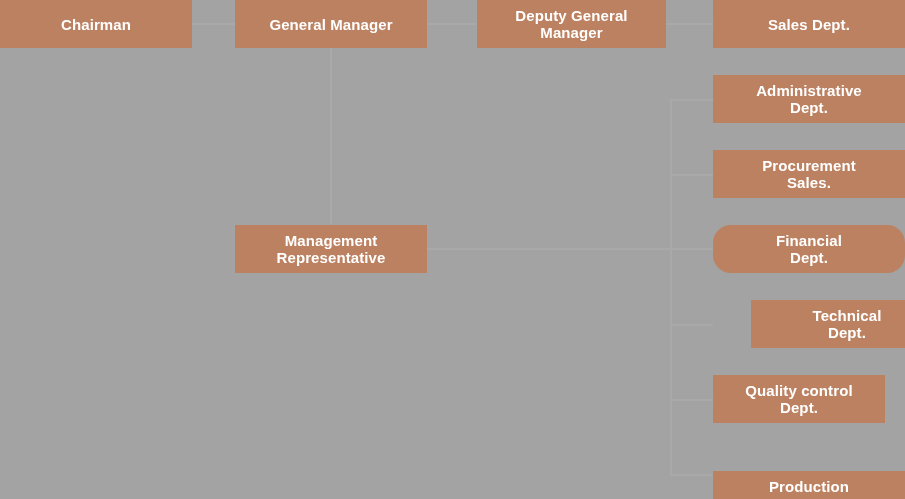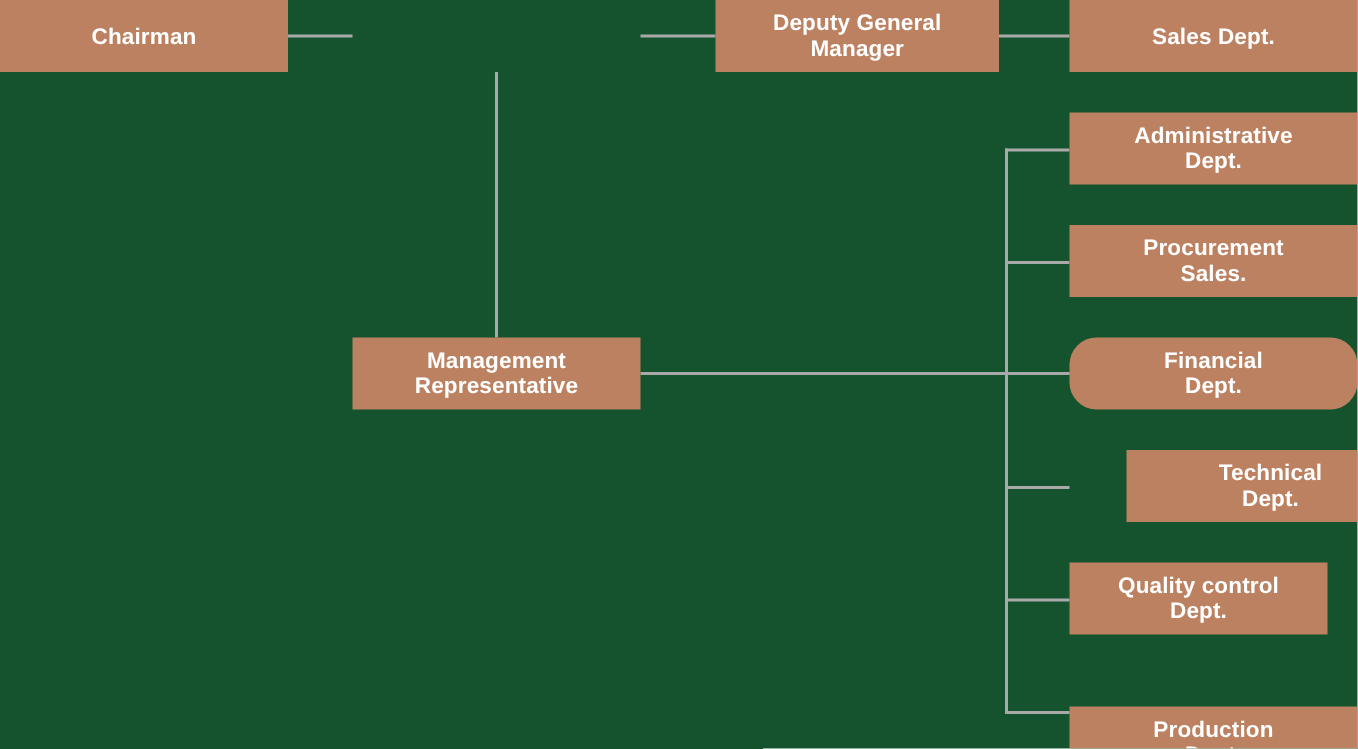--- a/index.html
+++ b/index.html
@@ -4,21 +4,21 @@
 <style>
   html, body {
     margin: 0;
     padding: 0;
     background: #ffffff;
   }
   #chart {
     position: relative;
     width: 905px;
     height: 499px;
-    background: #14532d;
+    background: #a3a3a3;
     font-family: "Liberation Sans", sans-serif;
     overflow: hidden;
   }
   .node {
     position: absolute;
     background: #bc8160;
     color: #ffffff;
     font-weight: bold;
     font-size: 15px;
     line-height: 17px;
@@ -62,20 +62,23 @@
   <div class="conn h" style="left:670px; top:174px; width:43px;"></div>
   <div class="conn h" style="left:670px; top:248px; width:43px;"></div>
   <div class="conn h" style="left:670px; top:324px; width:43px;"></div>
   <div class="conn h" style="left:670px; top:399px; width:43px;"></div>
   <div class="conn h" style="left:670px; top:474px; width:43px;"></div>
 
   <div class="node" style="left:0px; top:0px; width:192px; height:48px;">
     <span class="label">Chairman</span>
   </div>
 
+  <div class="node" style="left:235px; top:0px; width:192px; height:48px;">
+    <span class="label">General Manager</span>
+  </div>
 
   <div class="node" style="left:477px; top:0px; width:189px; height:48px;">
     <span class="label">Deputy General
 Manager</span>
   </div>
 
   <div class="node" style="left:235px; top:225px; width:192px; height:48px;">
     <span class="label">Management
 Representative</span>
   </div>

